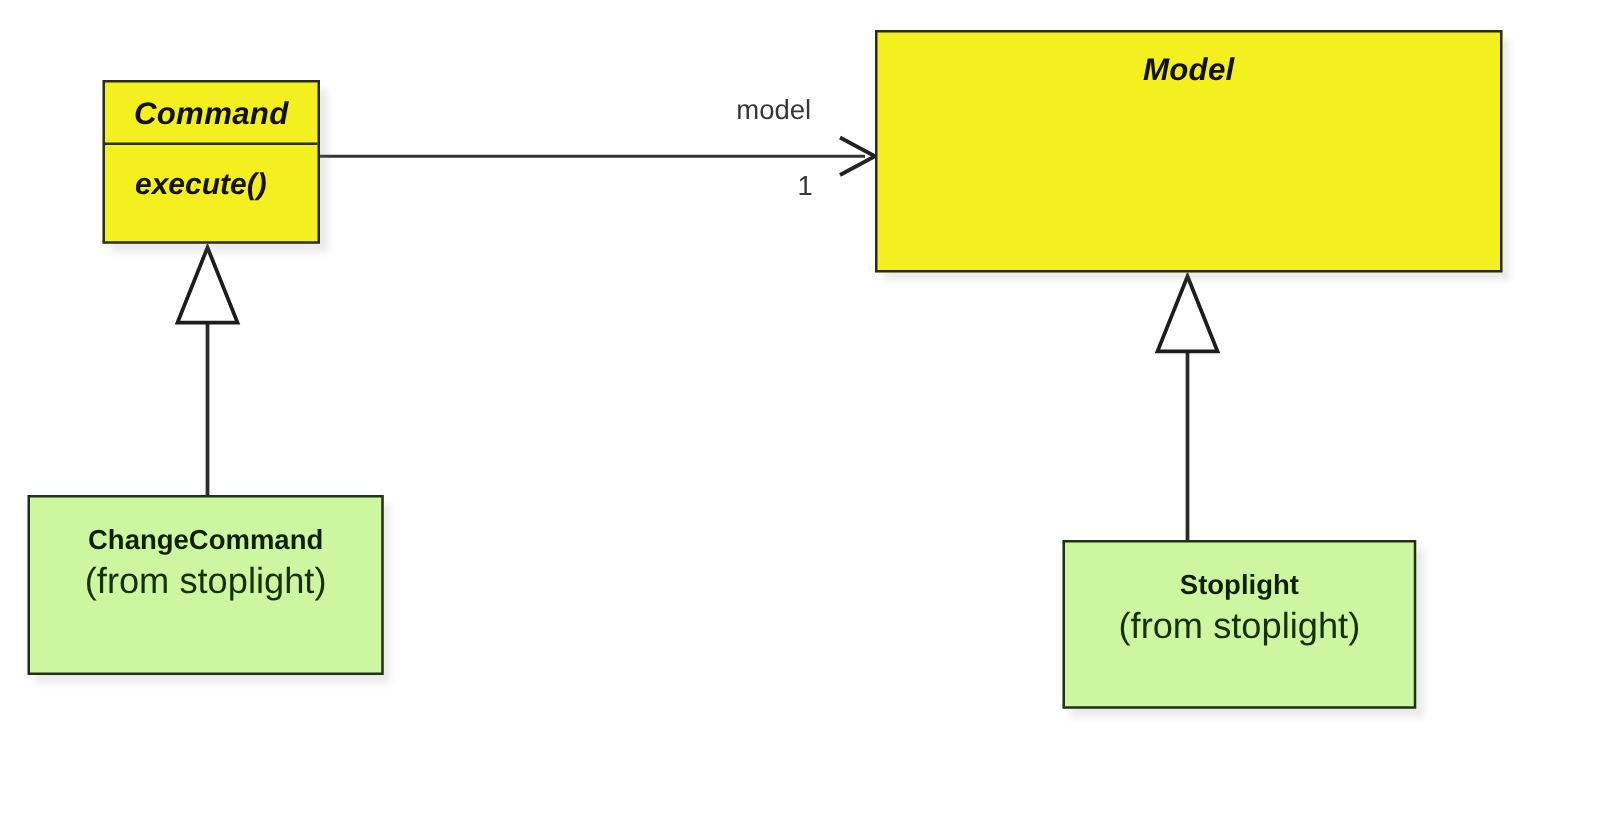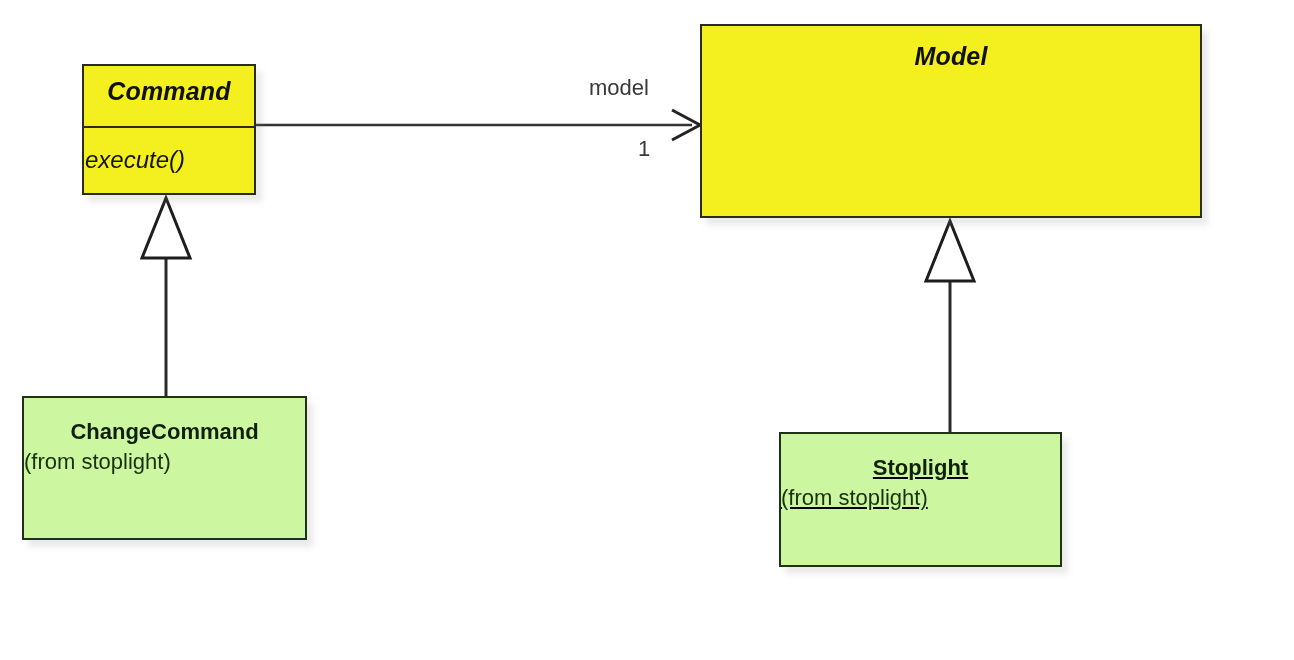--- a/index.html
+++ b/index.html
@@ -40,44 +40,46 @@
     text-align: center;
     font-weight: bold;
     color: #111108;
   }
   .abstract-class .box-title {
     font-style: italic;
     font-size: 25px;
     letter-spacing: 0.2px;
   }
   .compartment-name {
-    height: 62px;
+    height: 50px;
     line-height: 50px;
     border-bottom: 2px solid #2b2b1b;
     box-sizing: border-box;
   }
   .compartment-ops {
     box-sizing: border-box;
-    padding-left: 1px;
+    padding-left: 24px;
     height: 66px;
     line-height: 64px;
+    font-weight: bold;
   }
   .op-text {
     font-style: italic;
     font-size: 24px;
     color: #141408;
     text-align: left;
   }
   .concrete-class .box-title {
     font-size: 22px;
     padding-top: 21px;
     color: #10200a;
   }
   .box-subtitle {
-    font-size: 22px;
+    text-align: center;
+    font-size: 29px;
     color: #17300d;
     padding-top: 4px;
   }
   .edge-label {
     position: absolute;
     font-size: 22px;
     color: #383838;
     white-space: nowrap;
   }
 </style>
@@ -113,21 +115,21 @@
 
   <div class="uml-box abstract-class" style="left:700px; top:24px; width:502px; height:194px;">
     <div class="box-title" style="padding-top:16px;">Model</div>
   </div>
 
   <div class="uml-box concrete-class" style="left:22px; top:396px; width:285px; height:144px;">
     <div class="box-title">ChangeCommand</div>
     <div class="box-subtitle">(from stoplight)</div>
   </div>
 
-  <div class="uml-box concrete-class" style="left:779px; top:432px; width:283px; height:135px;text-decoration:underline;">
+  <div class="uml-box concrete-class" style="left:850px; top:432px; width:283px; height:135px;">
     <div class="box-title">Stoplight</div>
     <div class="box-subtitle">(from stoplight)</div>
   </div>
 
   <div class="edge-label" style="left:589px; top:75px;">model</div>
 
   <div class="edge-label" style="left:638px; top:136px;">1</div>
 
 </div>
 

